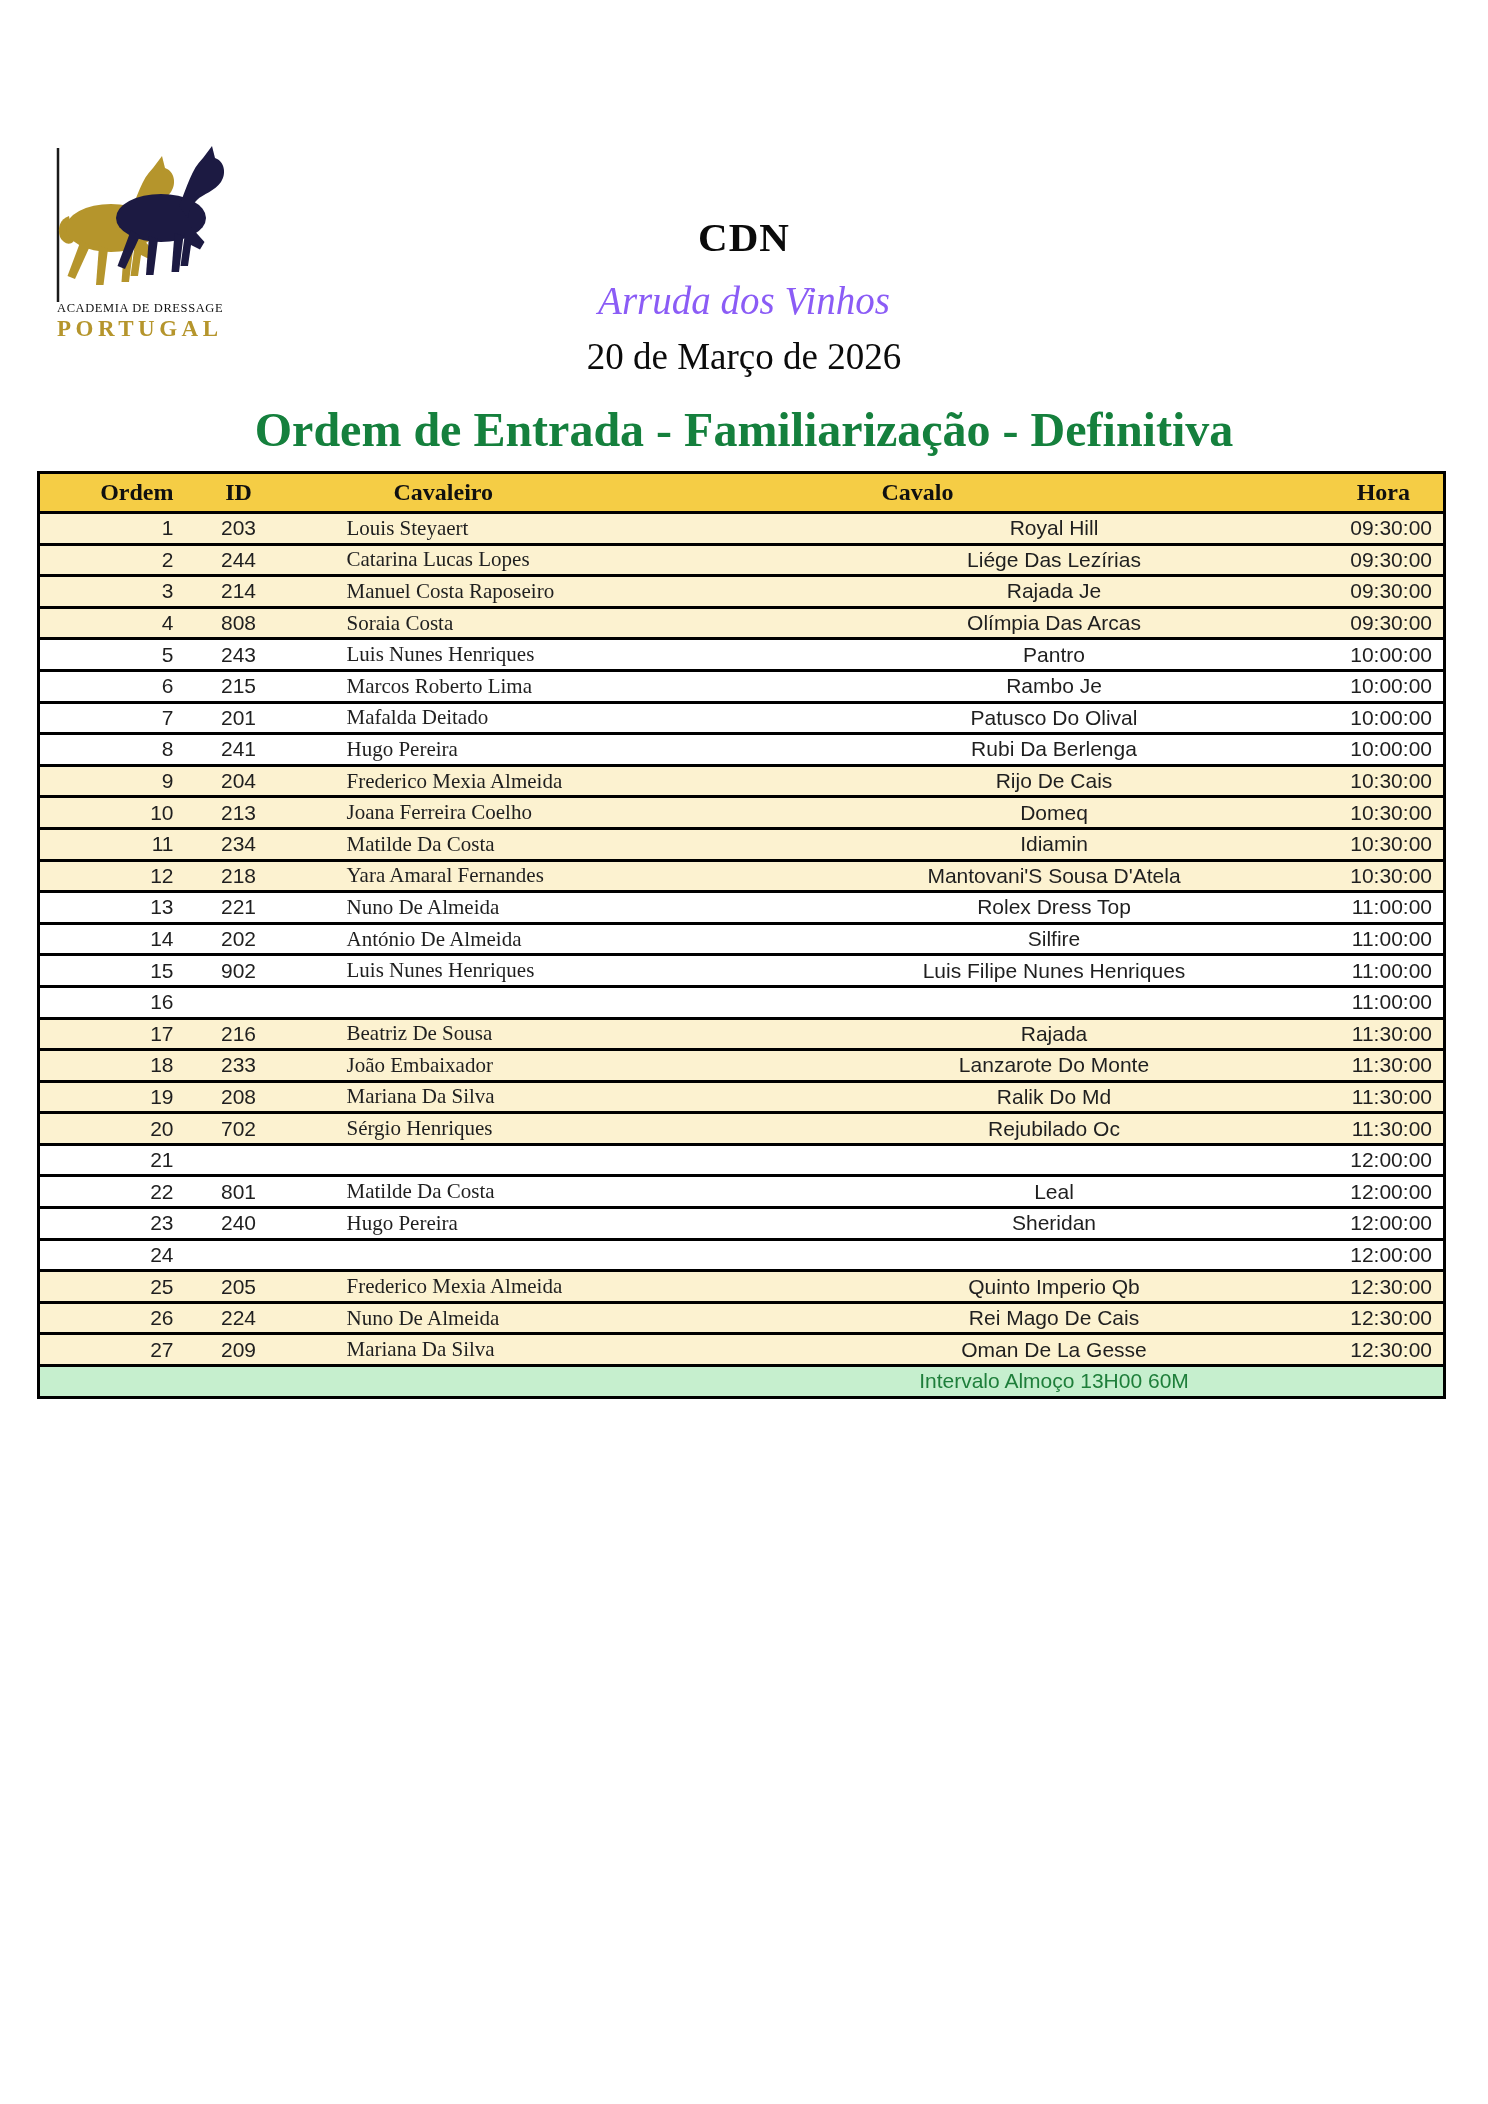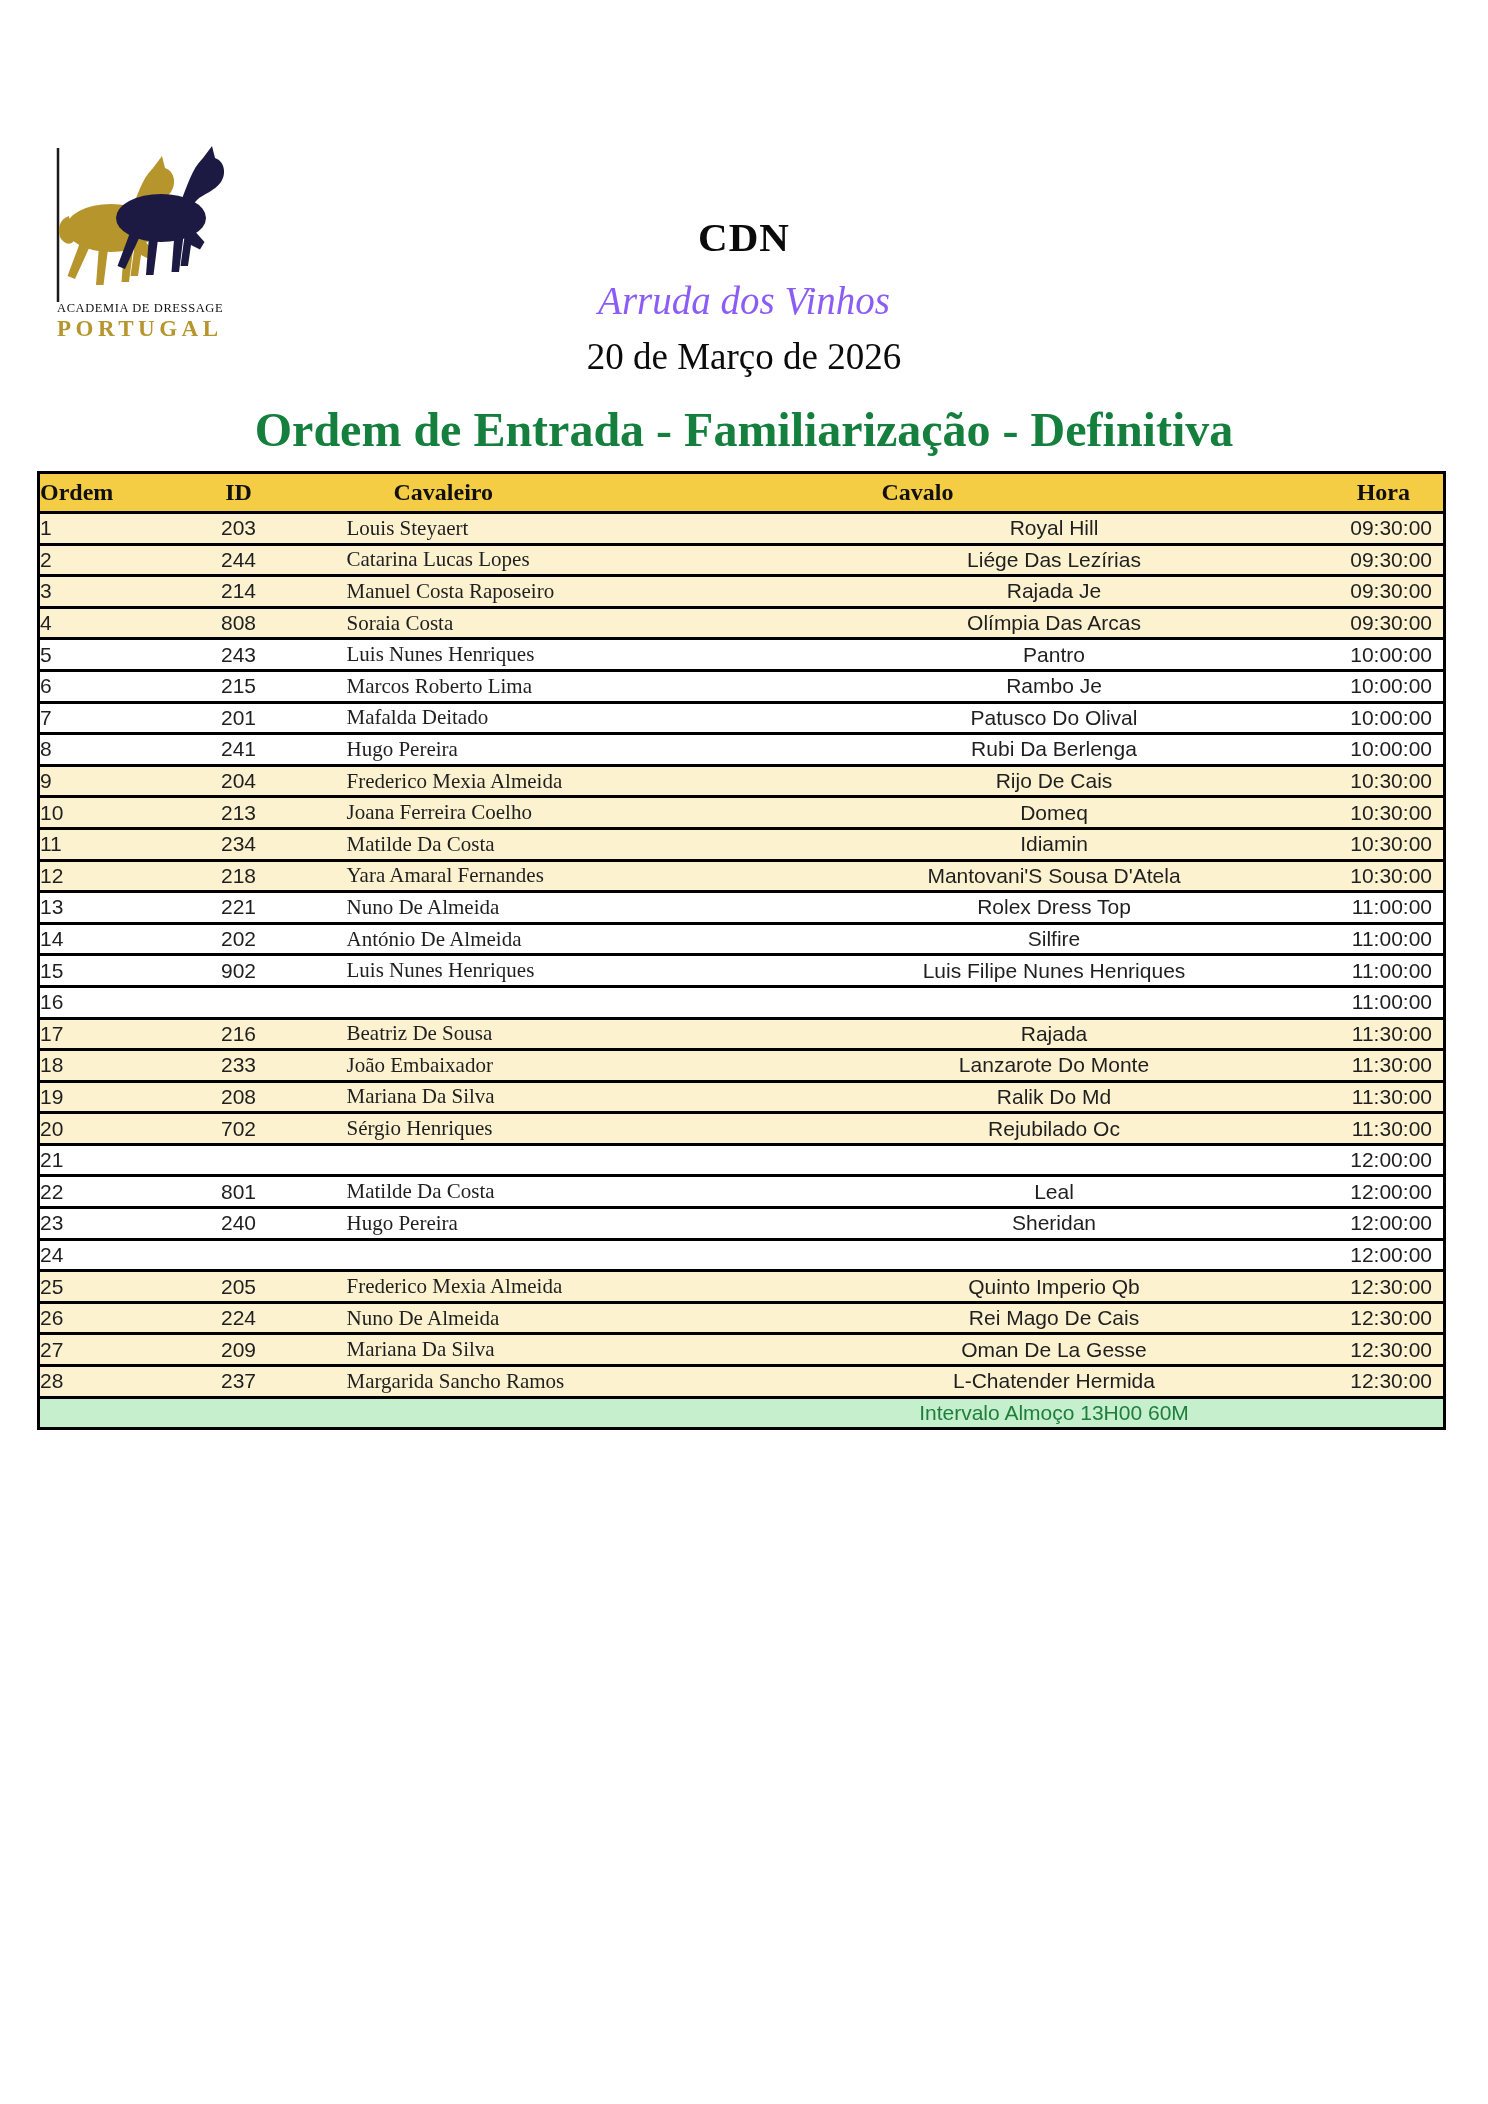--- a/index.html
+++ b/index.html
@@ -59,21 +59,21 @@
     font-size:24px;height:40px;color:#101010;white-space:nowrap;
   }
   th.first{border-left:3px solid var(--border);}
   th.last{border-right:3px solid var(--border);}
   td{
     height:31.6px;border-bottom:3px solid var(--border);
     font-size:21px;white-space:nowrap;overflow:hidden;color:var(--text);
   }
   td.first{border-left:3px solid var(--border);}
   td.last{border-right:3px solid var(--border);}
-  th.col-ordem,td.col-ordem{text-align:left;}
+  th.col-ordem,td.col-ordem{text-align:right;}
   th.col-id,td.col-id{text-align:center;}
   th.col-cavaleiro{text-align:left;padding-left:90px;}
   td.col-cavaleiro{text-align:left;padding-left:43px;font-family:Liberation Serif, serif;}
   th.col-cavalo{text-align:left;padding-left:52px;}
   td.col-cavalo{text-align:center;padding-left:42px;}
   th.col-hora{text-align:right;padding-right:33px;}
   td.col-hora{text-align:right;padding-right:11px;}
   tr.cream td{background:var(--row-cream);}
   tr.white td{background:var(--row-white);}
   tr.green td{background:var(--interval-bg);color:var(--interval-text);}
@@ -314,27 +314,20 @@
     <td class="col-cavalo">Rei Mago De Cais</td>
     <td class="last col-hora">12:30:00</td>
   </tr>
       <tr class="cream">
     <td class="first col-ordem">27</td>
     <td class="col-id">209</td>
     <td class="col-cavaleiro">Mariana Da Silva</td>
     <td class="col-cavalo">Oman De La Gesse</td>
     <td class="last col-hora">12:30:00</td>
   </tr>
-      <tr class="cream">
-    <td class="first col-ordem">28</td>
-    <td class="col-id">237</td>
-    <td class="col-cavaleiro">Margarida Sancho Ramos</td>
-    <td class="col-cavalo">L-Chatender Hermida</td>
-    <td class="last col-hora">12:30:00</td>
-  </tr>
       <tr class="green">
     <td class="first col-ordem"></td>
     <td class="col-id"></td>
     <td class="col-cavaleiro"></td>
     <td class="col-cavalo">Intervalo Almoço 13H00 60M</td>
     <td class="last col-hora"></td>
   </tr>
     </tbody>
 </table>
 

